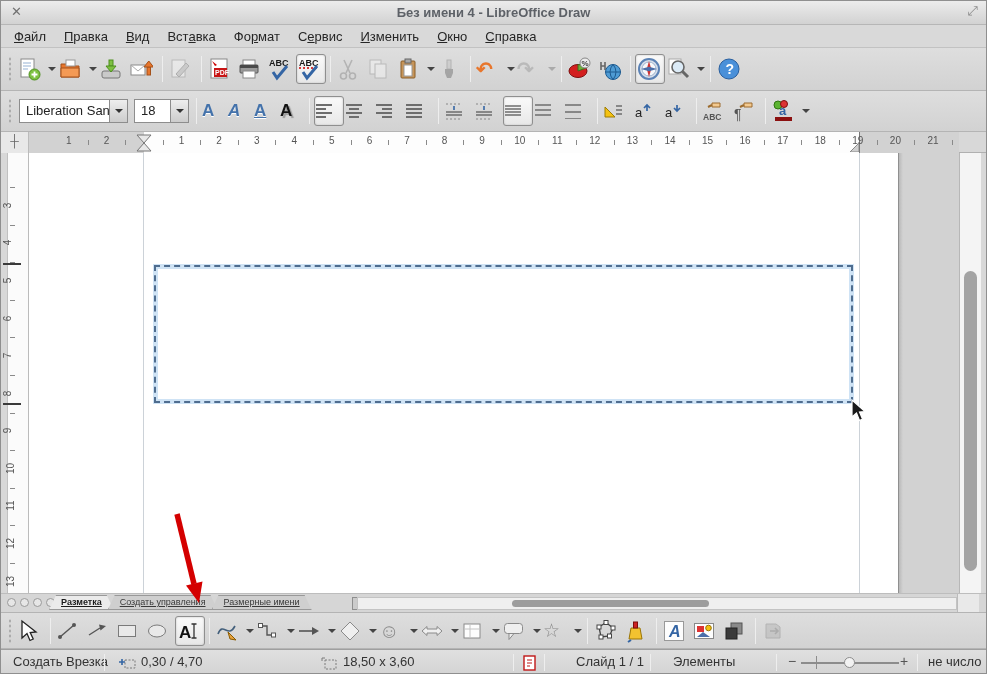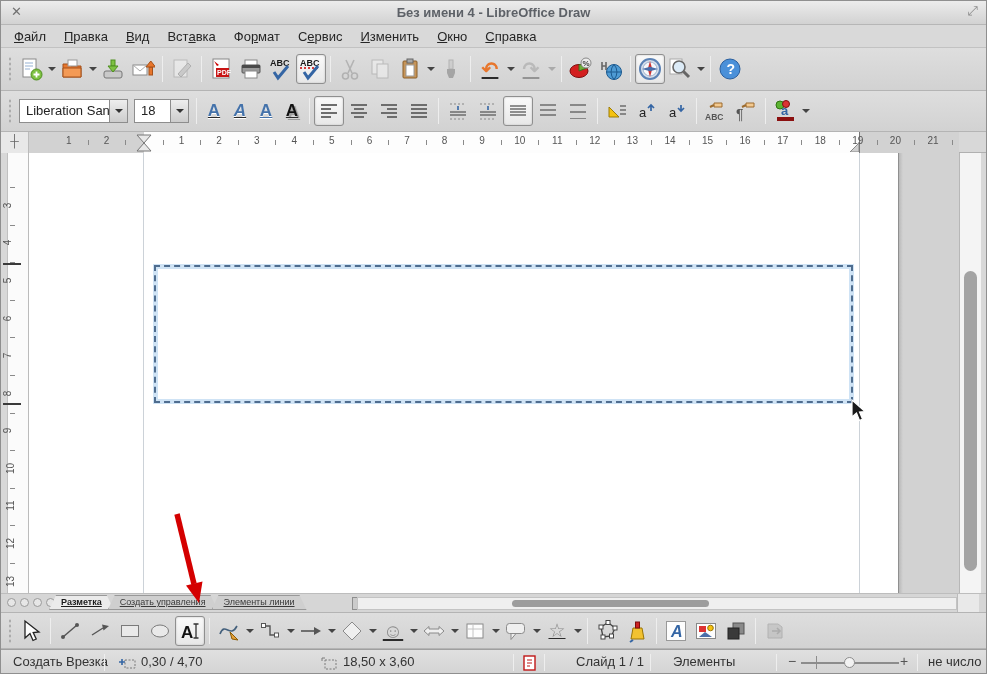--- a/index.html
+++ b/index.html
@@ -21,22 +21,22 @@
   
   .tb{display:flex;align-items:center;background:linear-gradient(#dedede,#d2d2d2);
       border-bottom:1px solid #b4b4b4;padding-left:2px;}
   .tb1{height:43px;}
   .tb2{height:41px;}
   .tb3{height:37px;border-top:1px solid #b4b4b4;border-bottom:1px solid #b4b4b4;}
   .handle{width:7px;height:26px;margin:0 3px;
           background-image:radial-gradient(circle,#9a9a9a 1px,transparent 1.2px);
           background-size:4px 5px;background-position:center;background-repeat:repeat-y;}
   .sep{width:1px;height:26px;background:#aaa;border-right:1px solid #eee;margin:0 4px;}
-  .b{width:30px;height:30px;display:flex;align-items:center;justify-content:center;
-     border:1px solid transparent;border-radius:3px;flex:none;position:relative;text-decoration:underline;}
+  .b{width:30px;height:30px;display:flex;align-items:center;justify-content:flex-start;
+     border:1px solid transparent;border-radius:3px;flex:none;position:relative;}
   .b.small{width:26px;height:26px;}
   .b.pressed{background:linear-gradient(#fafafa,#e8e8e8);border-color:#8f8f8f;
              box-shadow:inset 0 0 2px #bbb;}
   .b.disabled{opacity:.38;filter:grayscale(1);}
   .dd{width:11px;height:26px;display:flex;align-items:center;justify-content:center;flex:none;}
   .dd::after{content:"";border:4px solid transparent;border-top-color:#444;margin-top:4px;}
   .dd.disabled::after{border-top-color:#aaa;}
   .glyph{font-size:16px;line-height:1;}
   
   .combo{display:flex;height:24px;margin:0 3px;flex:none;}
@@ -508,21 +508,21 @@
   <div class="tabrow">
     <div class="navcircles">
       <div class="navcircle"></div>
       <div class="navcircle"></div>
       <div class="navcircle"></div>
       <div class="navcircle"></div>
     </div>
     <div class="tabs">
         <div class="ltab active">Разметка</div>
         <div class="ltab">Создать управления</div>
-        <div class="ltab">Элементы линии</div>
+        <div class="ltab">Размерные имени</div>
       </div>
     <div class="tab-splitter"></div>
     <div class="hscroll">
       <div class="hthumb"></div>
     </div>
     <div class="tab-corner"></div>
   </div>
 
   <div class="tb tb3">
     <div class="handle"></div>

